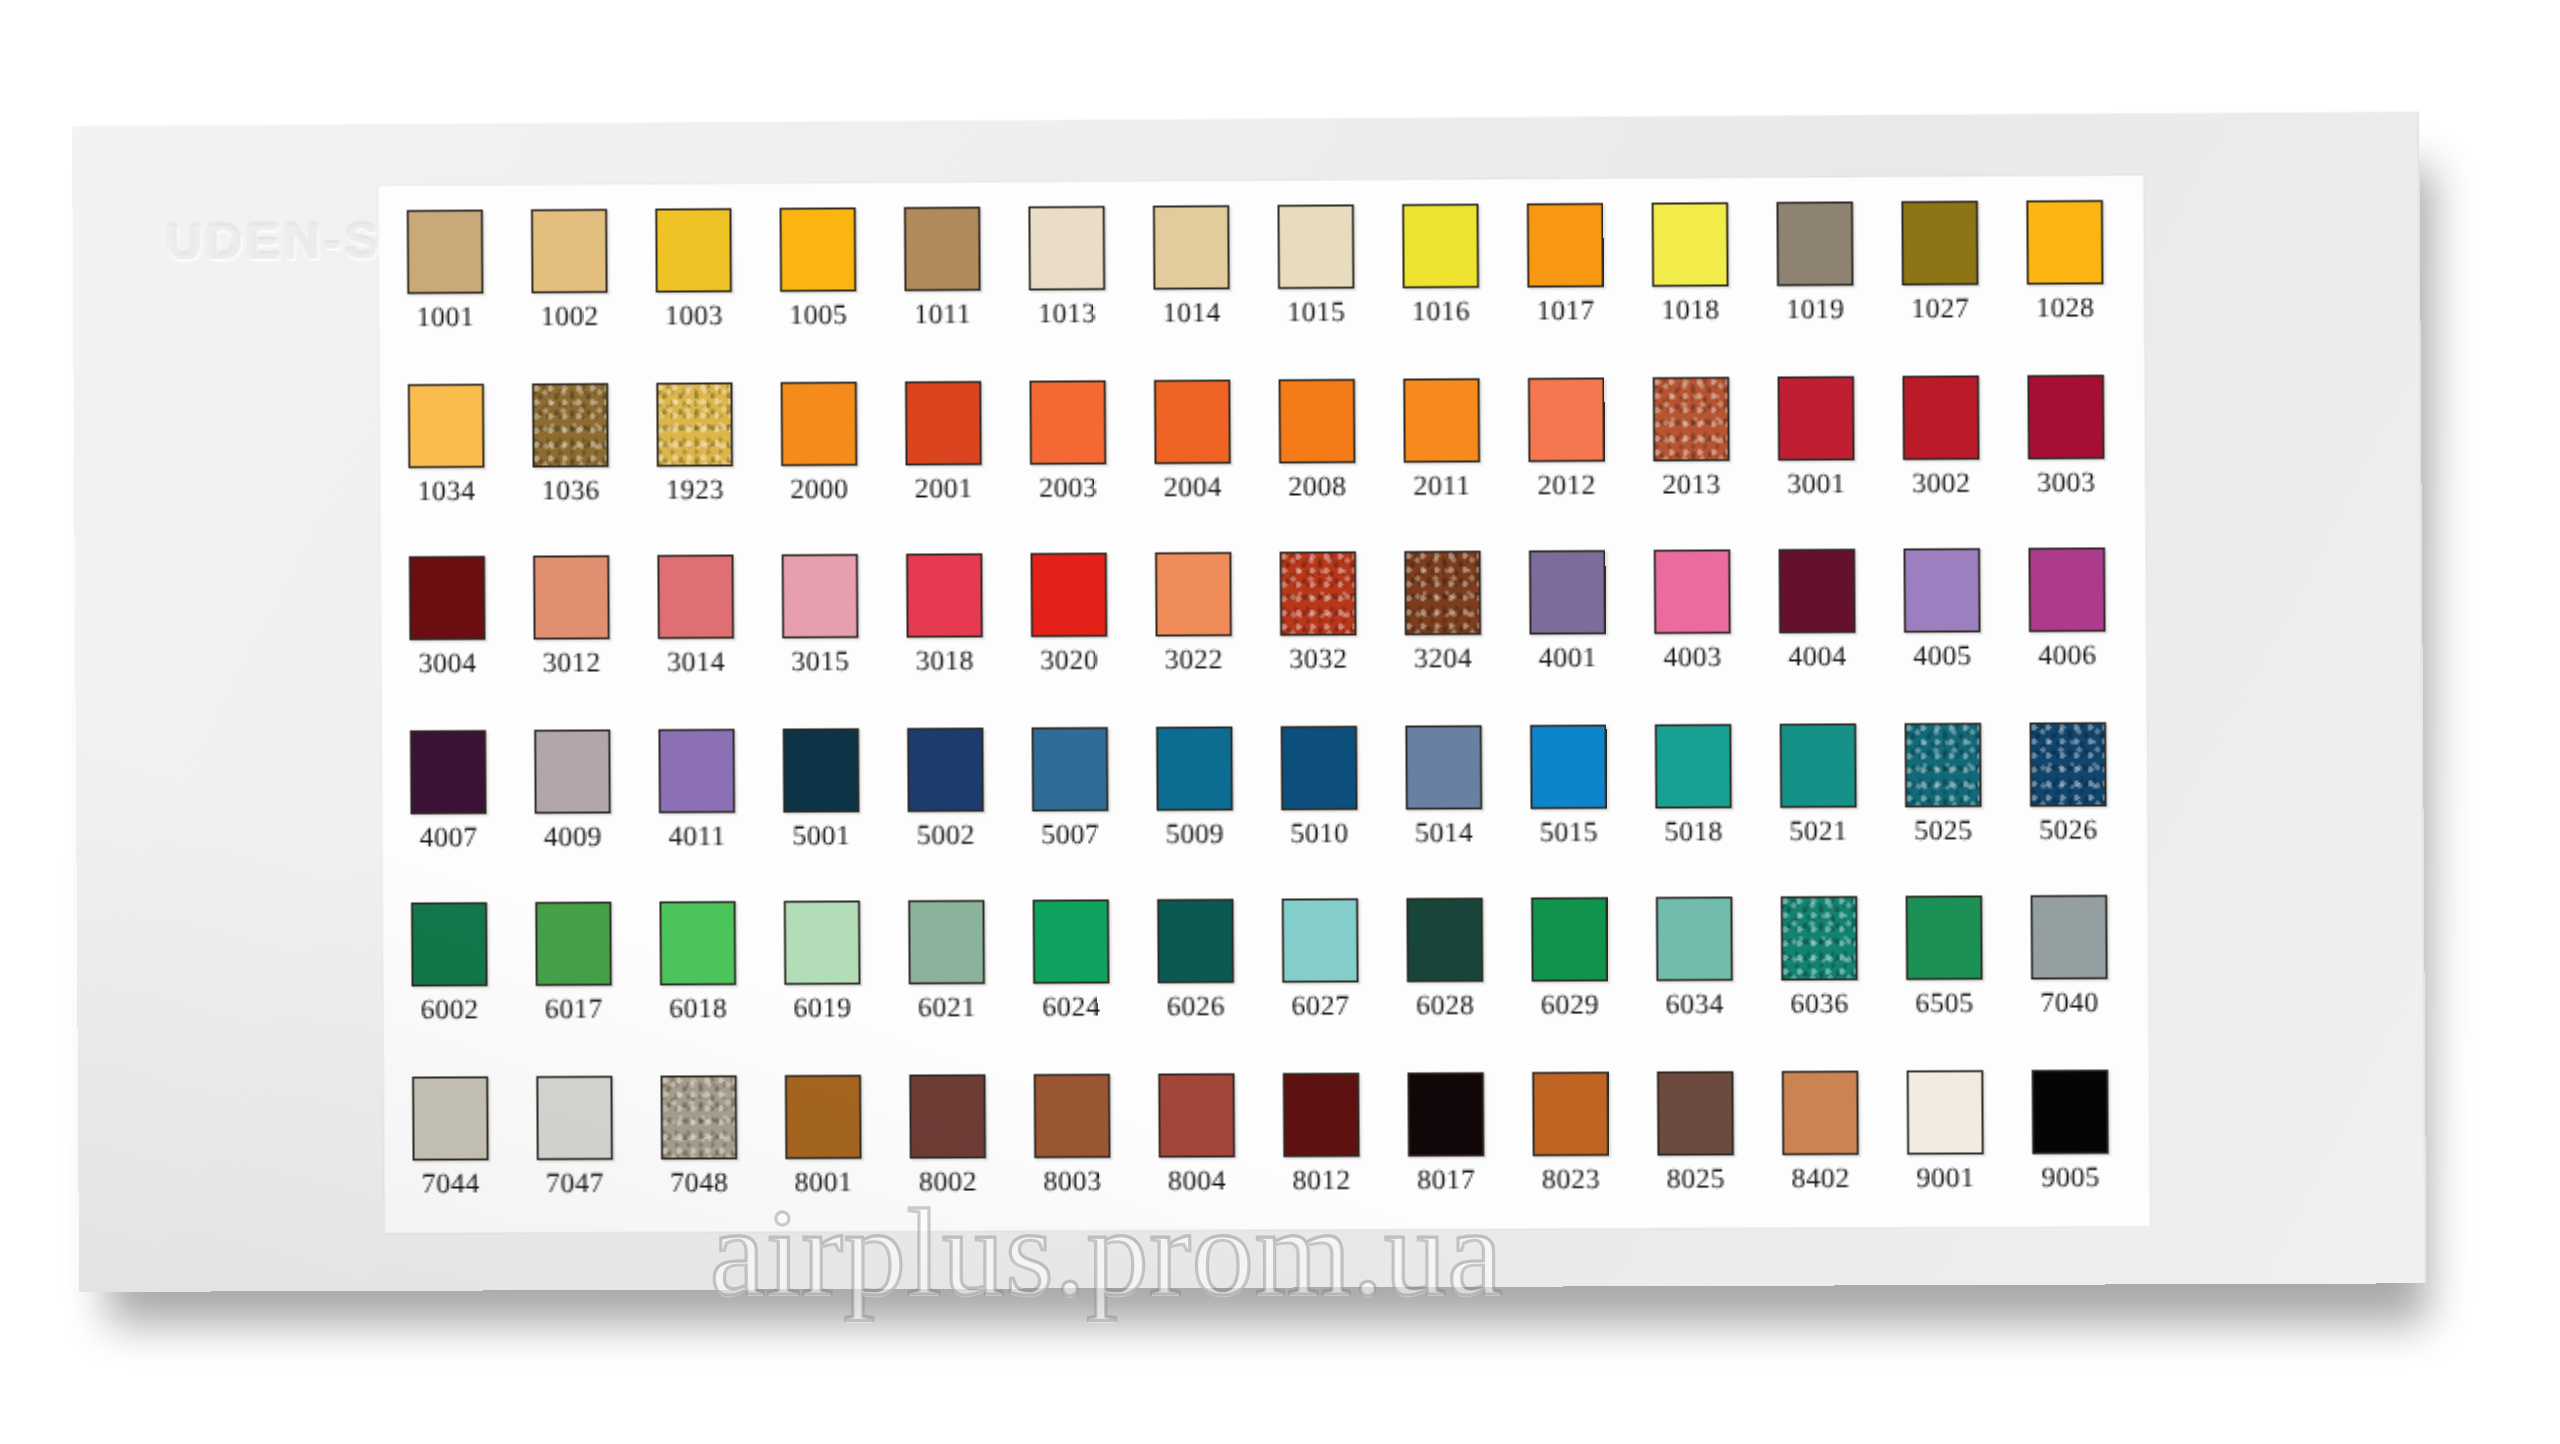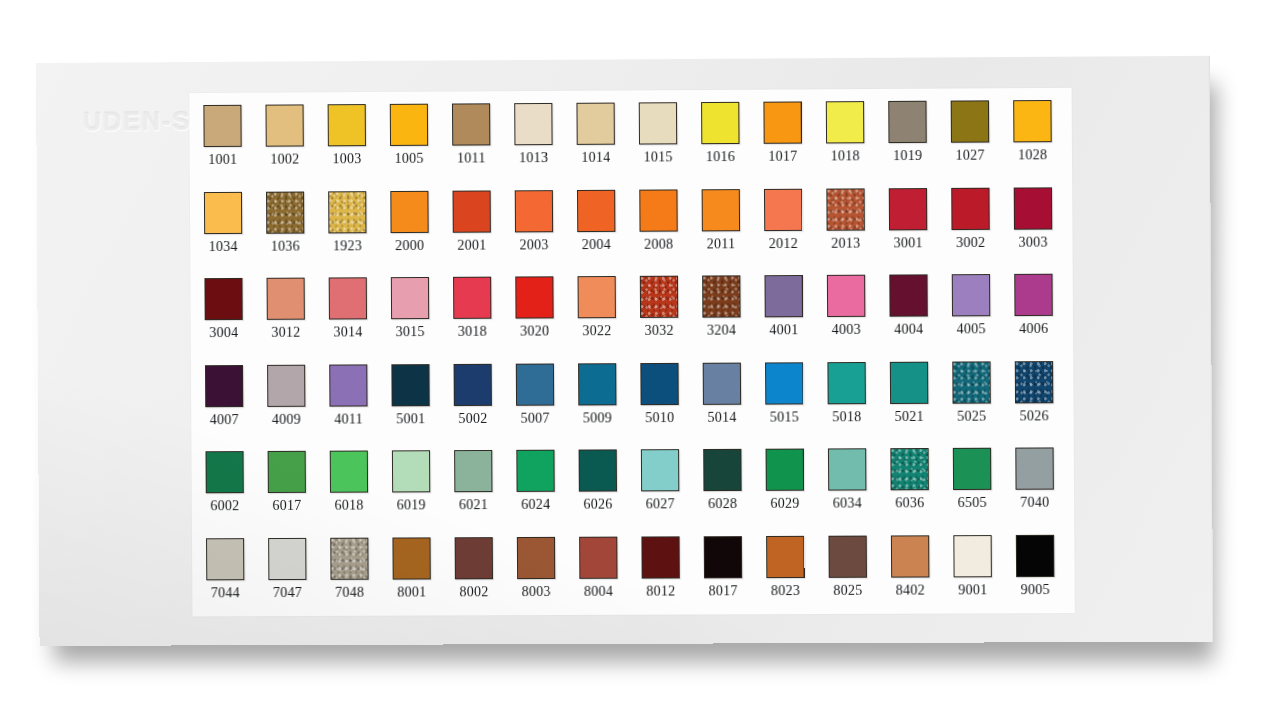--- a/index.html
+++ b/index.html
@@ -494,14 +494,15 @@
           </div>
           <div class="cell">
             <div class="chip" style="background-color: rgb(6, 5, 6); border-color: rgb(46, 42, 36);"></div>
             <div class="code" style="color: rgb(22, 24, 26);">9005</div>
           </div>
         </div>
     </div>
 
   </div>
 
+  <div id="watermark">airplus.prom.ua</div>
 
 </div>
 
 </body></html>

